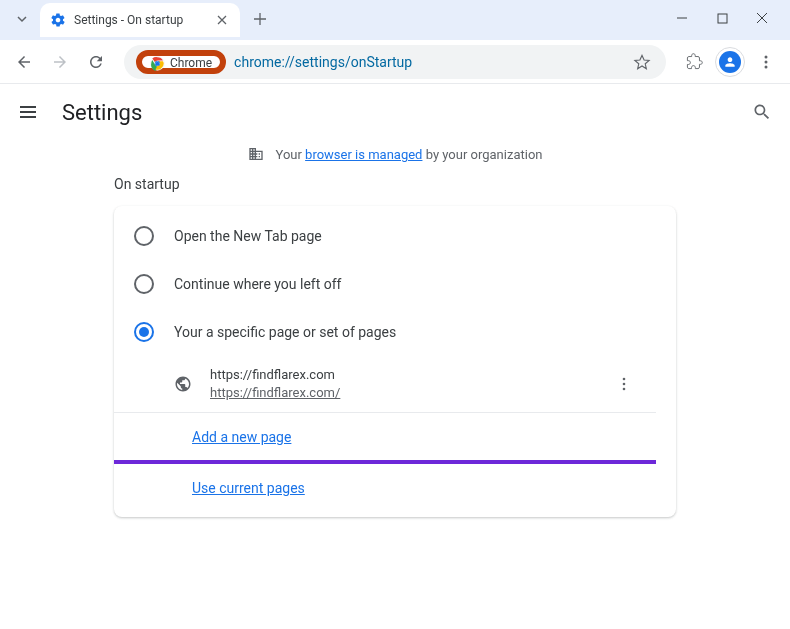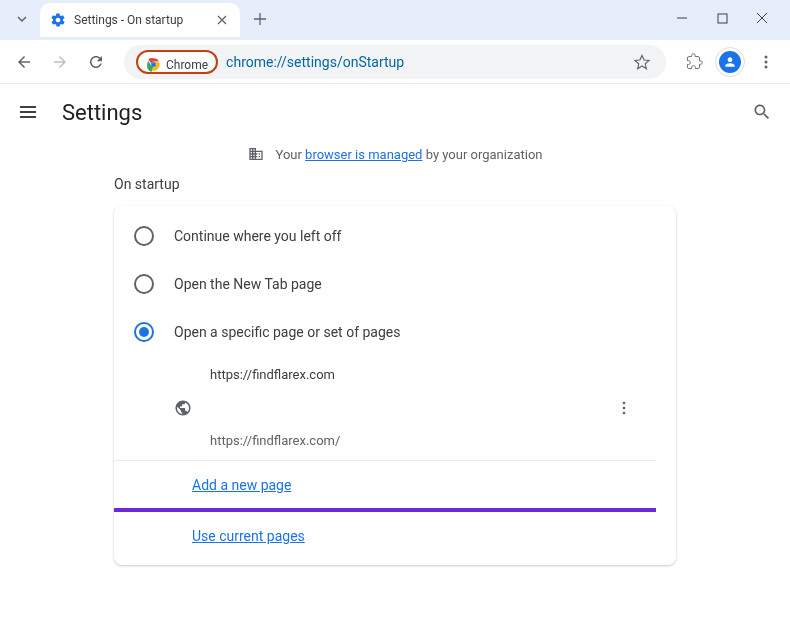--- a/index.html
+++ b/index.html
@@ -14,21 +14,21 @@
 .tab-close { width: 16px; height: 16px; display: flex; align-items: center; justify-content: center; cursor: pointer; color: #5f6368; }
 .new-tab { width: 28px; height: 28px; display: flex; align-items: center; justify-content: center; margin-left: 6px; margin-bottom: 2px; cursor: pointer; color: #5f6368; border-radius: 50%; }
 .window-controls { margin-left: auto; display: flex; align-items: center; margin-bottom: 4px; }
 .win-btn { width: 40px; height: 30px; display: flex; align-items: center; justify-content: center; cursor: pointer; color: #3c4043; }
 
 
 .toolbar { height: 44px; background: #fff; display: flex; align-items: center; padding: 0 8px; gap: 4px; border-bottom: 1px solid #e8eaed; }
 .nav-btn { width: 32px; height: 32px; display: flex; align-items: center; justify-content: center; border-radius: 50%; cursor: pointer; color: #5f6368; }
 .nav-btn.disabled { color: #bdc1c6; cursor: default; }
 .omnibox { flex: 1; height: 34px; background: #f1f3f4; border-radius: 17px; display: flex; align-items: center; padding: 0 12px; margin: 0 8px; }
-.omnibox-chip { background: #fff; border-radius: 12px; height: 24px; display: flex; align-items: flex-end; padding: 0 8px; gap: 5px; border: 2px solid #c2410c; margin-right: 8px; }
+.omnibox-chip { background: #fff; border-radius: 12px; height: 24px; display: flex; align-items: flex-start; padding: 0 8px; gap: 5px; border: 6px solid #c2410c; margin-right: 8px; }
 .chrome-logo { width: 15px; height: 15px; }
 .omnibox-chip-text { font-size: 12px; color: #3c4043; }
 .url-text { font-size: 14px; color: #0369a1; flex: 1; }
 .omnibox-star { width: 24px; height: 24px; display: flex; align-items: center; justify-content: center; cursor: pointer; color: #5f6368; }
 .toolbar-icon { width: 32px; height: 32px; display: flex; align-items: center; justify-content: center; border-radius: 50%; cursor: pointer; color: #5f6368; }
 .profile-btn { width: 30px; height: 30px; border-radius: 50%; display: flex; align-items: center; justify-content: center; border: 1px solid #dadce0; cursor: pointer; }
 .profile-avatar { width: 22px; height: 22px; border-radius: 50%; background: #1a73e8; display: flex; align-items: center; justify-content: center; color: #fff; }
 
 
 .settings-header { height: 56px; display: flex; align-items: center; padding: 0 12px; }
@@ -45,23 +45,23 @@
 .section-title { font-size: 14px; color: #3c4043; margin-bottom: 14px; }
 .card { background: #fff; border-radius: 8px; box-shadow: 0 1px 3px rgba(60,64,67,.12), 0 1px 2px rgba(60,64,67,.18); padding: 6px 0; }
 .radio-row { display: flex; align-items: center; padding: 14px 20px; cursor: pointer; }
 .radio { width: 20px; height: 20px; border: 2px solid #5f6368; border-radius: 50%; margin-right: 20px; display: flex; align-items: center; justify-content: center; flex-shrink: 0; }
 .radio.selected { border-color: #1a73e8; }
 .radio.selected::after { content: ''; width: 10px; height: 10px; background: #1a73e8; border-radius: 50%; }
 .radio-label { font-size: 14px; color: #3c4043; }
 .page-entry { display: flex; align-items: center; padding: 10px 20px 10px 60px; border-bottom: 1px solid #e8eaed; margin: 0 20px 0 0; }
 .page-entry:first-of-type { border-top: 1px solid #e8eaed; }
 .globe-icon { width: 18px; height: 18px; margin-right: 18px; color: #5f6368; flex-shrink: 0; }
-.page-text { flex: 1; display: flex; flex-direction: column; gap: 48px; }
+.page-text { flex: 1; display: flex; flex-direction: column; }
 .page-title-text, .page-url-text { font-size: 13px; color: #3c4043; line-height: 1.4; }
-.page-url-text { color: #5f6368; }
+.page-url-text { color: #5f6368; text-decoration: underline; }
 .more-btn { width: 24px; height: 24px; display: flex; align-items: center; justify-content: center; cursor: pointer; color: #5f6368; }
 .link-row { padding: 14px 20px 14px 78px; border-bottom: 4px solid #6d28d9; margin-right: 20px; }
 .link-row:last-child { border-bottom: none; }
 .link-row a { color: #1a73e8; font-size: 14px; text-decoration: underline; cursor: pointer; }
 
 svg { display: block; }
 </style>
 </head>
 <body>
 
@@ -189,29 +189,29 @@
   <span>
     <span>Your </span><a href="#">browser is managed</a><span> by your organization</span>
   </span>
 </div>
 
 <div class="content">
   <div class="section-title">On startup</div>
   <div class="card">
     <div class="radio-row">
       <div class="radio"></div>
-      <div class="radio-label">Continue where you left off</div>
+      <div class="radio-label">Open the New Tab page</div>
     </div>
     <div class="radio-row">
       <div class="radio"></div>
-      <div class="radio-label">Open the New Tab page</div>
+      <div class="radio-label">Continue where you left off</div>
     </div>
     <div class="radio-row">
       <div class="radio selected"></div>
-      <div class="radio-label">Open a specific page or set of pages</div>
+      <div class="radio-label">Your a specific page or set of pages</div>
     </div>
     <div class="page-entry">
       <svg class="globe-icon" viewBox="0 0 24 24">
           <path fill="currentColor" d="M12 2C6.5 2 2 6.5 2 12s4.5 10 10 10 10-4.5 10-10S17.5 2 12 2zm-1 17.9c-3.9-.5-7-3.9-7-7.9 0-.6.1-1.2.2-1.8L9 15v1c0 1.1.9 2 2 2v1.9zm6.9-2.5c-.3-.8-1-1.4-1.9-1.4h-1v-3c0-.6-.4-1-1-1H8v-2h2c.6 0 1-.4 1-1V7h2c1.1 0 2-.9 2-2v-.4c2.9 1.2 5 4.1 5 7.4 0 2.1-.8 4-2.1 5.4z"></path>
         </svg>
       <div class="page-text">
         <span class="page-title-text">https://findflarex.com</span>
         <span class="page-url-text">https://findflarex.com/</span>
       </div>
       <div class="more-btn">

